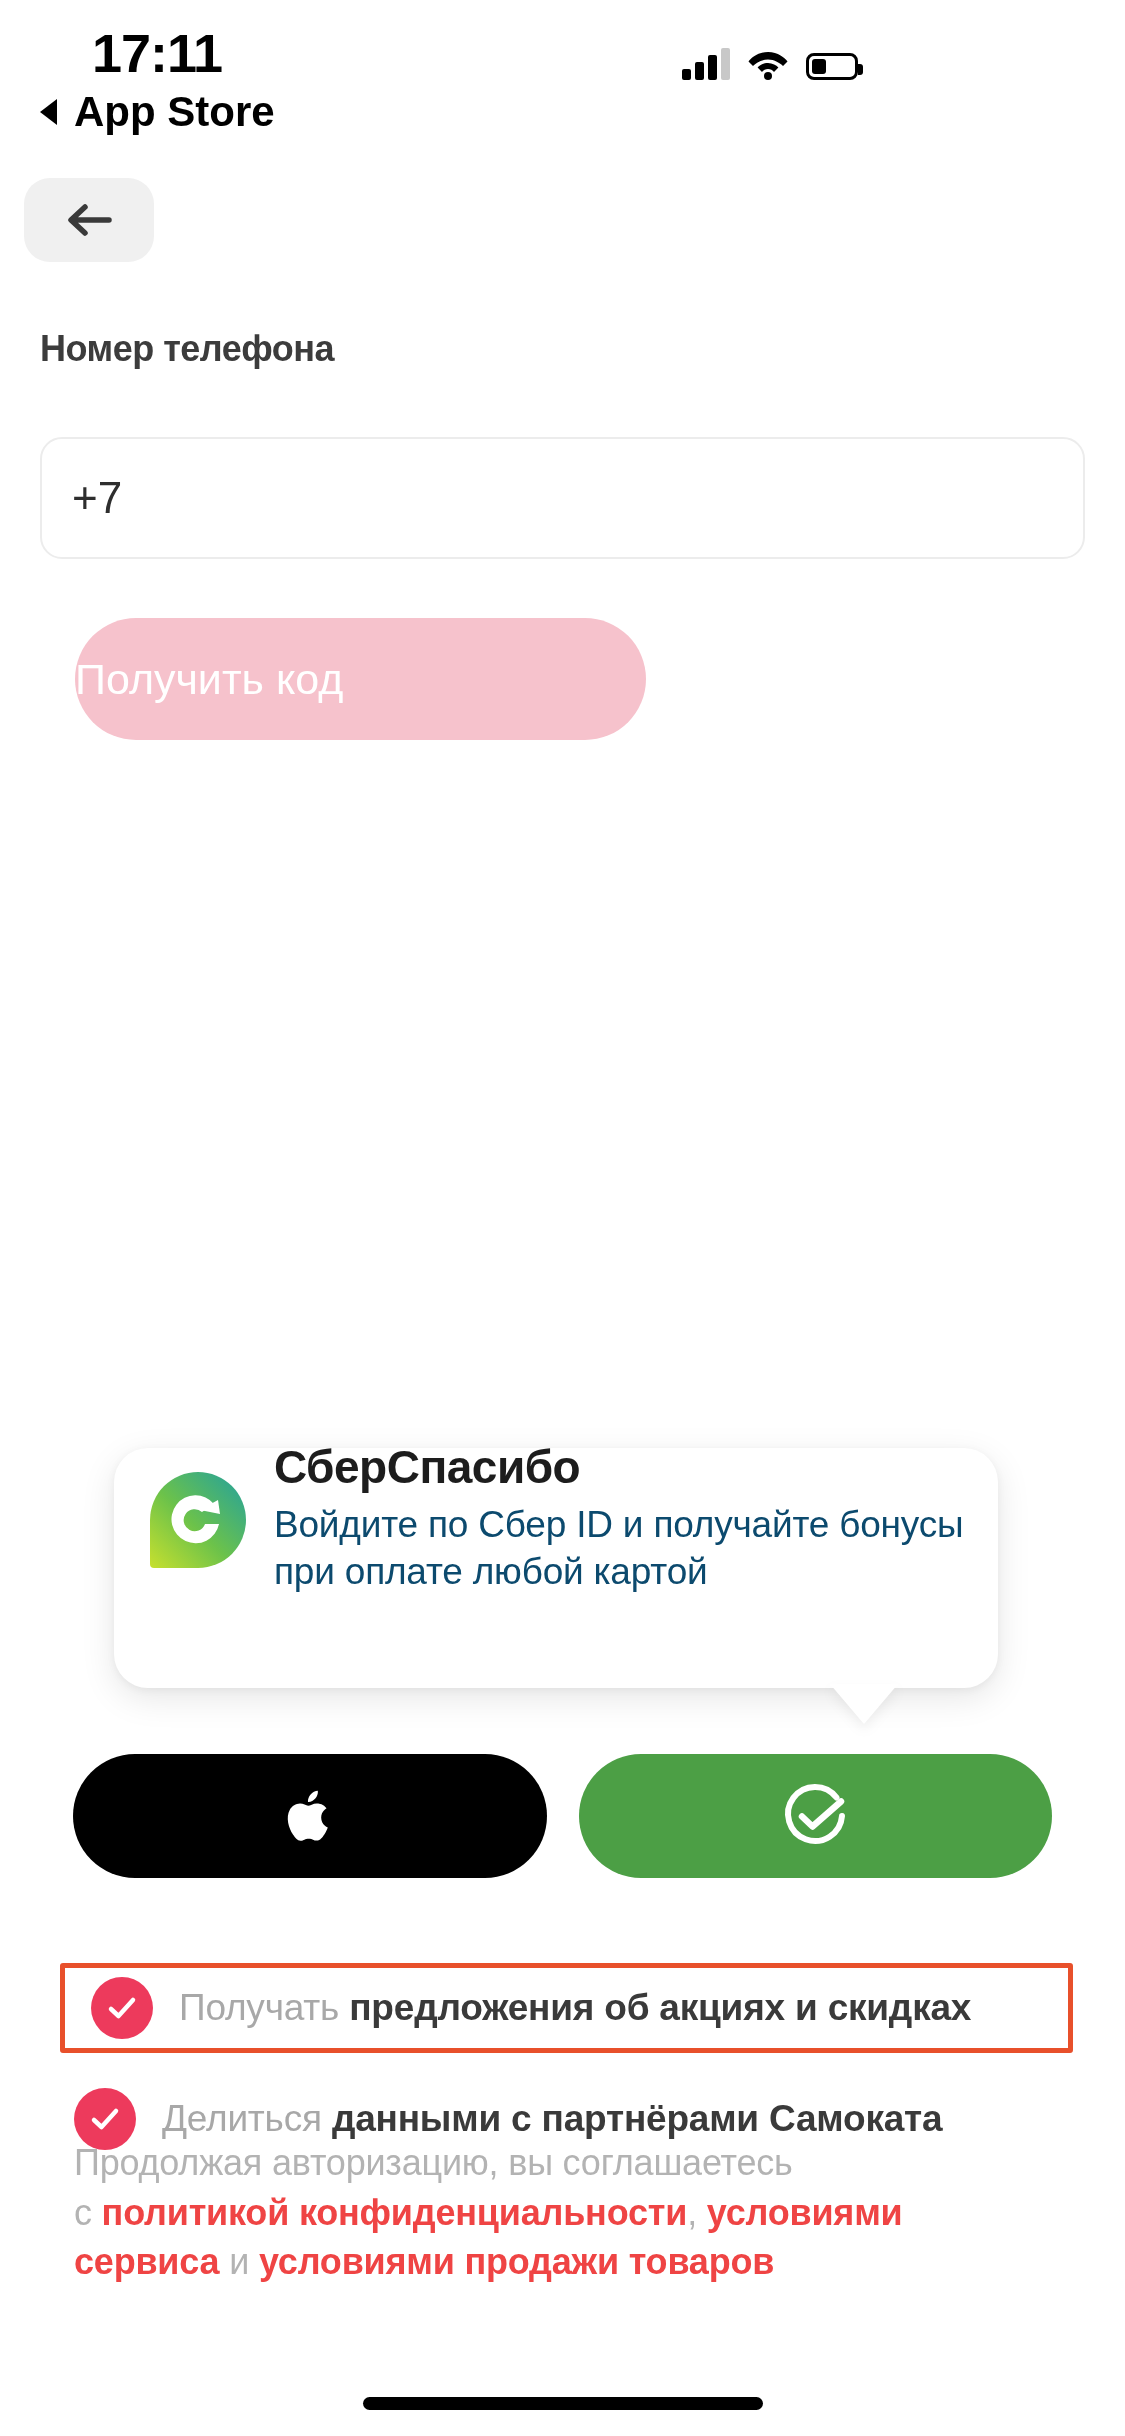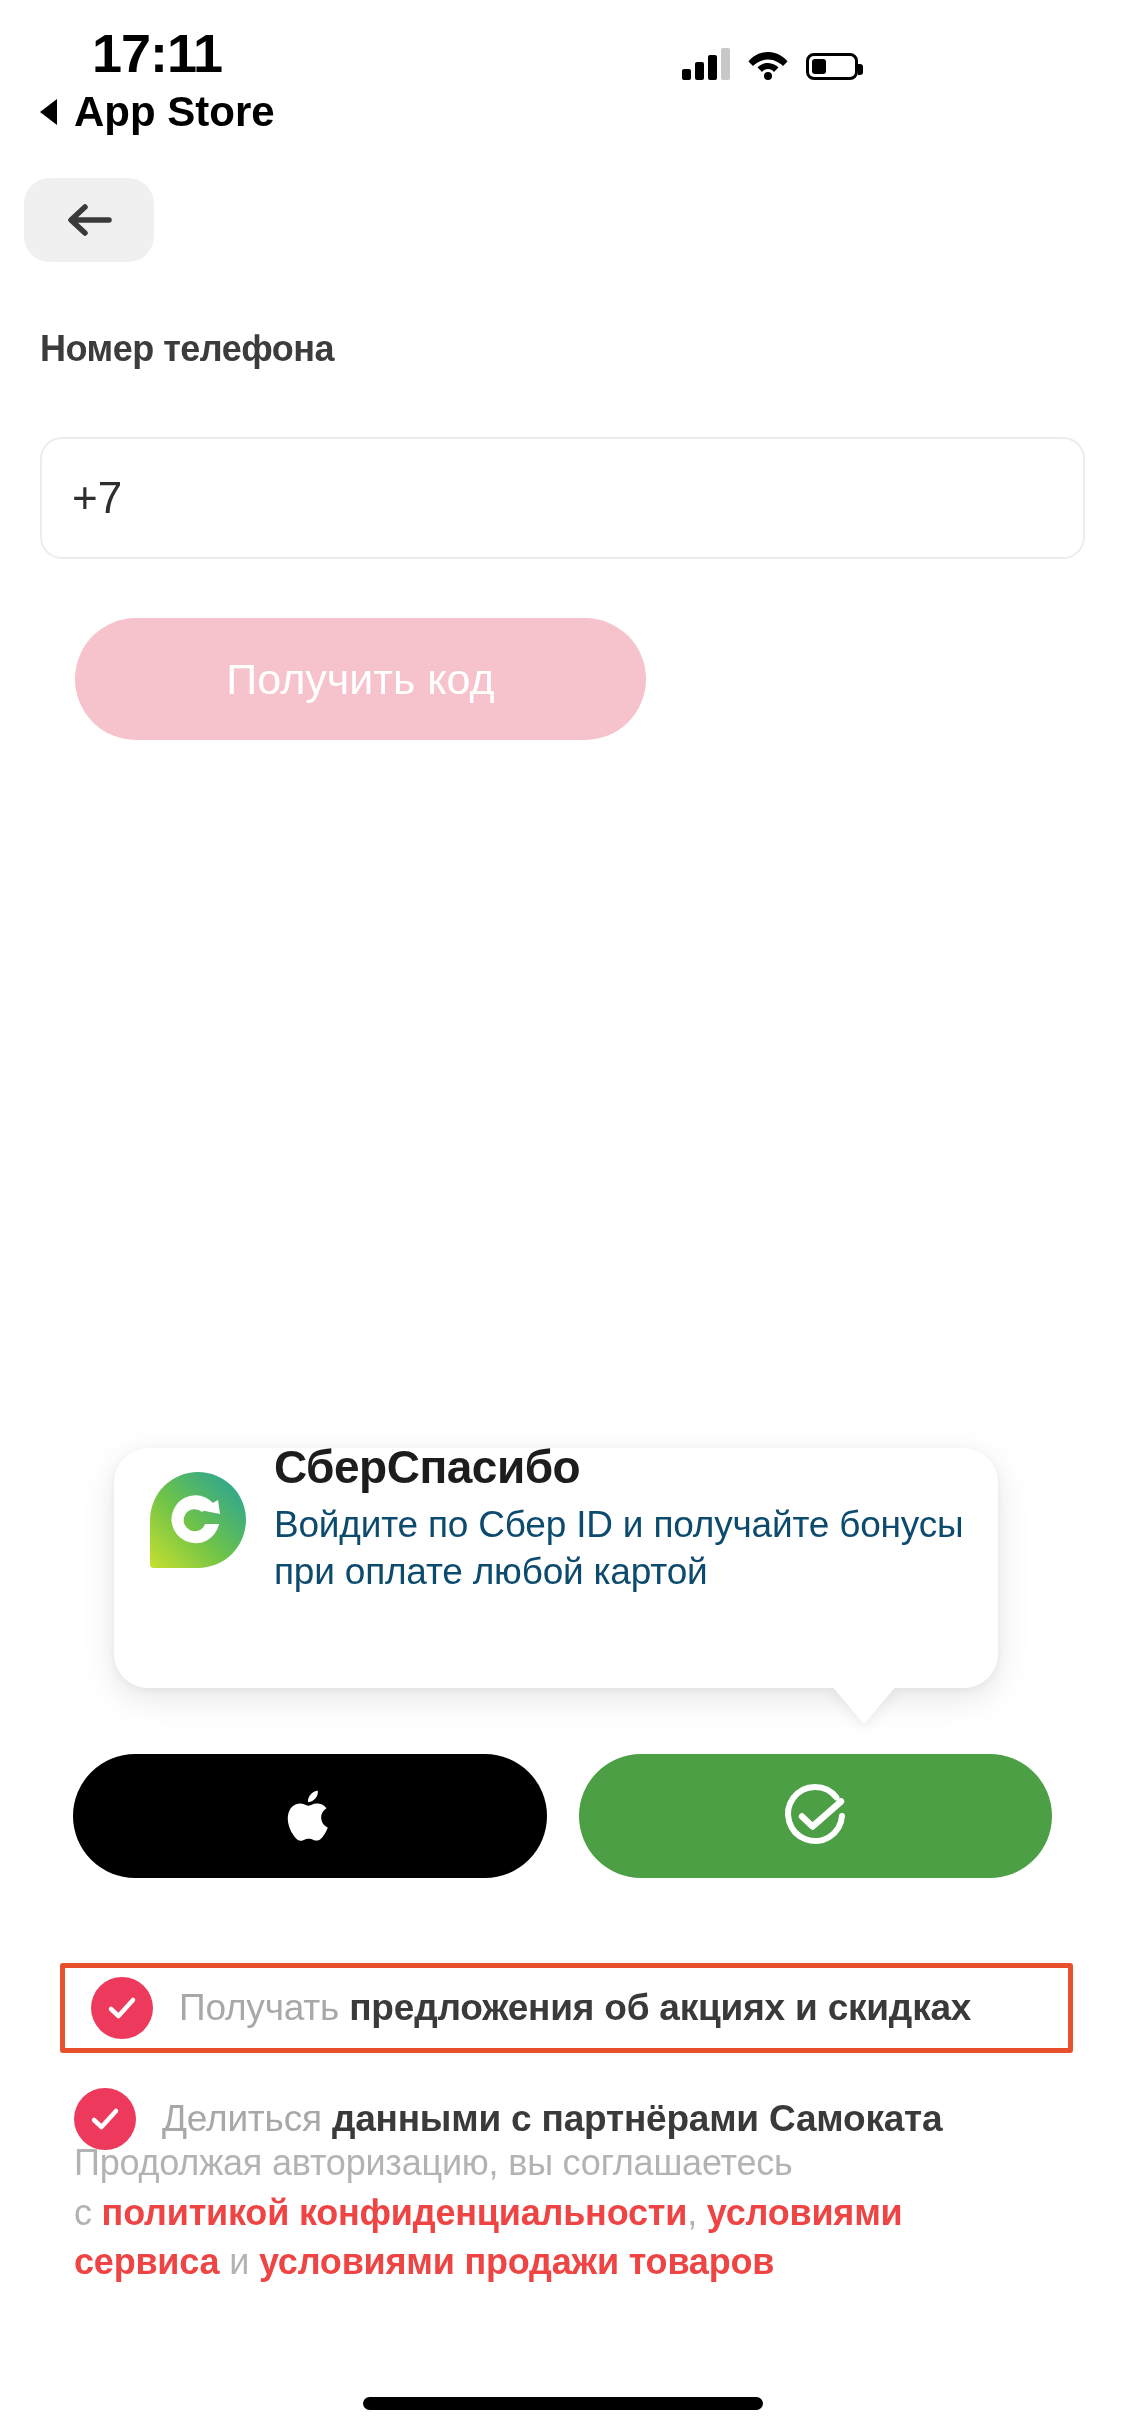--- a/index.html
+++ b/index.html
@@ -80,21 +80,21 @@
   }
   .phone-value {
     margin-left:30px; font-size:44px; color:#2e2e2e;
   }
 
   
   .primary-btn {
     position:absolute; left:75px; top:618px;
     width:571px; height:122px;
     background:#f6c2cc; border-radius:61px;
-    display:flex; align-items:center; justify-content:center;
+    display:flex; align-items:center; 
   }
   .primary-btn span {
     font-size:43px; font-weight:500; color:#ffffff;
   }
 
   
   .promo-card {
     position:absolute; left:114px; top:1448px;
     width:884px; height:240px;
     background:#ffffff; border-radius:34px;

